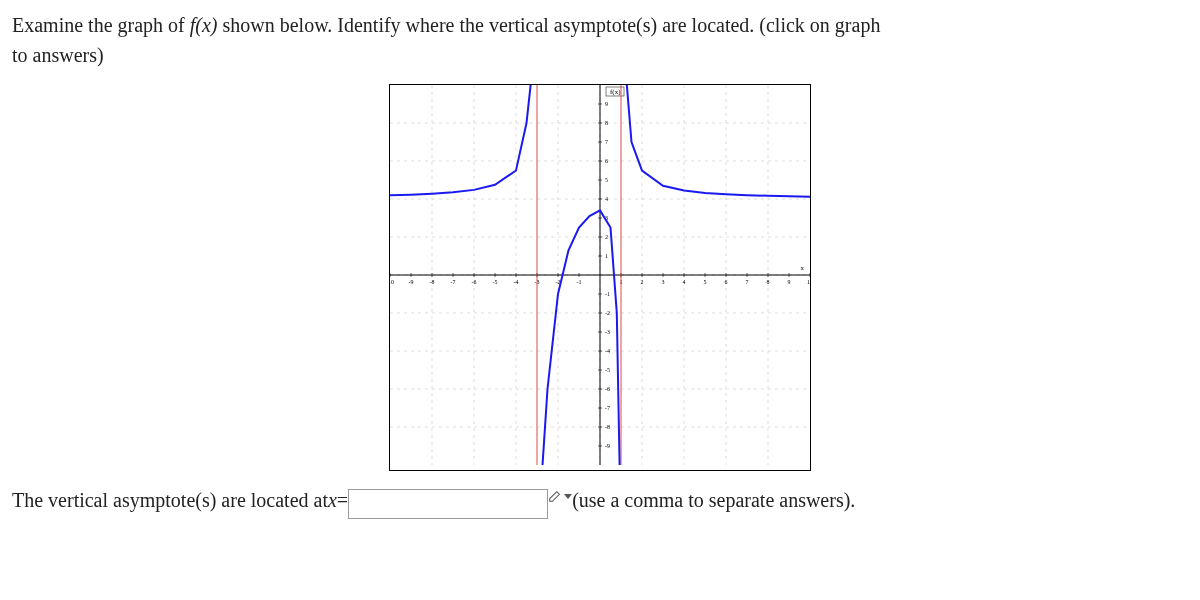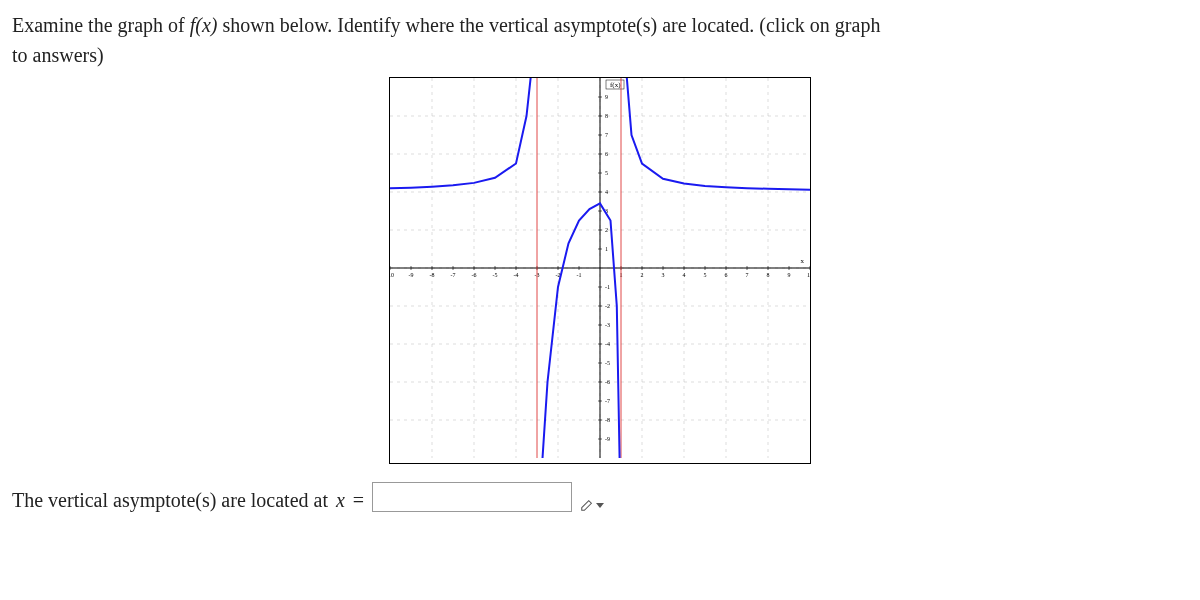--- a/index.html
+++ b/index.html
@@ -7,36 +7,35 @@
       font-family: Georgia, 'Times New Roman', serif;
       font-size: 20px;
       color: #222;
       background: #fff;
       padding: 10px 12px;
       width: 1200px;
       height: 600px;
     }
     .question-text {
       line-height: 1.5;
-      margin-bottom: 7px;
+      margin-bottom: 14px;
     }
     .math-fx { font-style: italic; }
     .graph-container {
       display: flex;
       justify-content: center;
       margin-bottom: 18px;
     }
     .graph-border {
       border: 1px solid #000;
       cursor: pointer;
     }
     .answer-row {
       display: flex;
-      align-items: flex-end;
-      gap: 8px;
+      align-items: flex-start;
       font-size: 20px;
     }
     .answer-input {
       width: 200px;
       height: 30px;
       border: 1px solid #999;
       padding: 0 6px;
       font-size: 16px;
     }
     .input-icon {
@@ -180,13 +179,14 @@
   <span>The vertical asymptote(s) are located at </span>
   <span class="math-fx">x</span>
   <span> = </span>
   <input class="answer-input" type="text" value="" style="">
   <span class="input-icon">
     <svg class="pencil" viewBox="0 0 16 16">
       <path d="M2 11 L10 3 L13 6 L5 14 L2 14 Z" fill="none" stroke="#555" stroke-width="1.2"></path>
     </svg>
     <span class="triangle-down"></span>
   </span>
+  <span> (use a comma to separate answers).</span>
 </div>
 
 </body></html>

